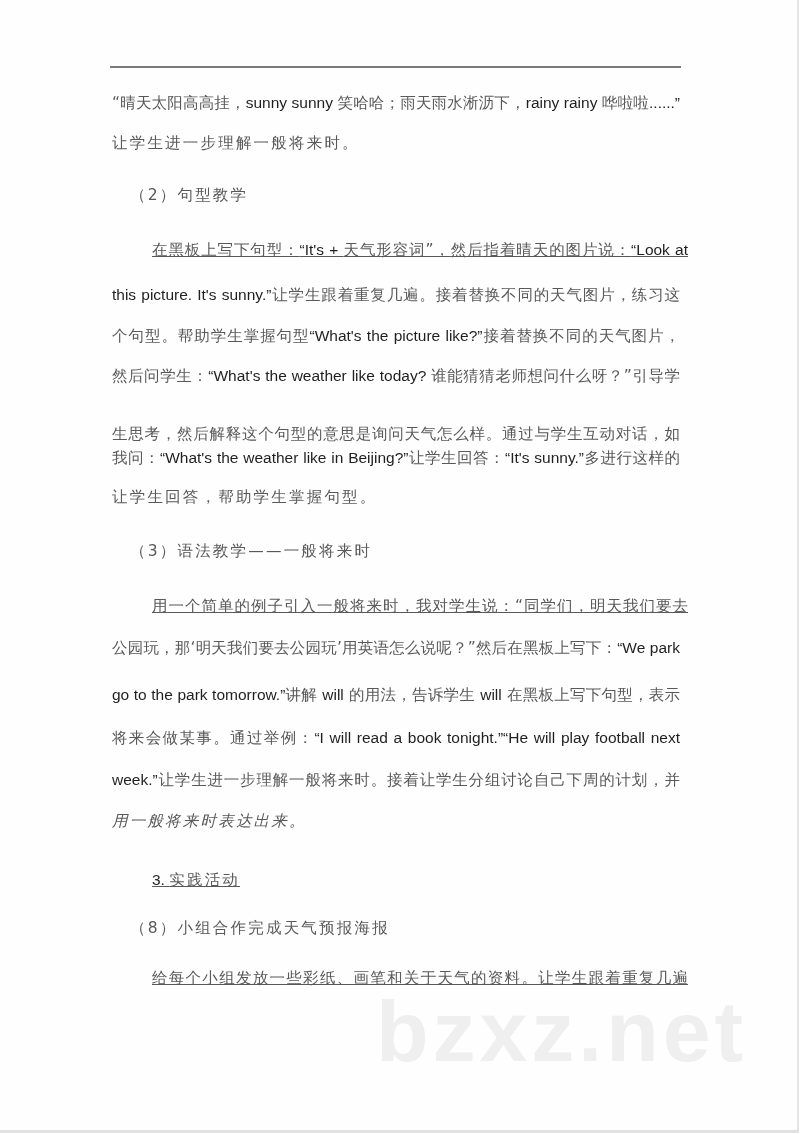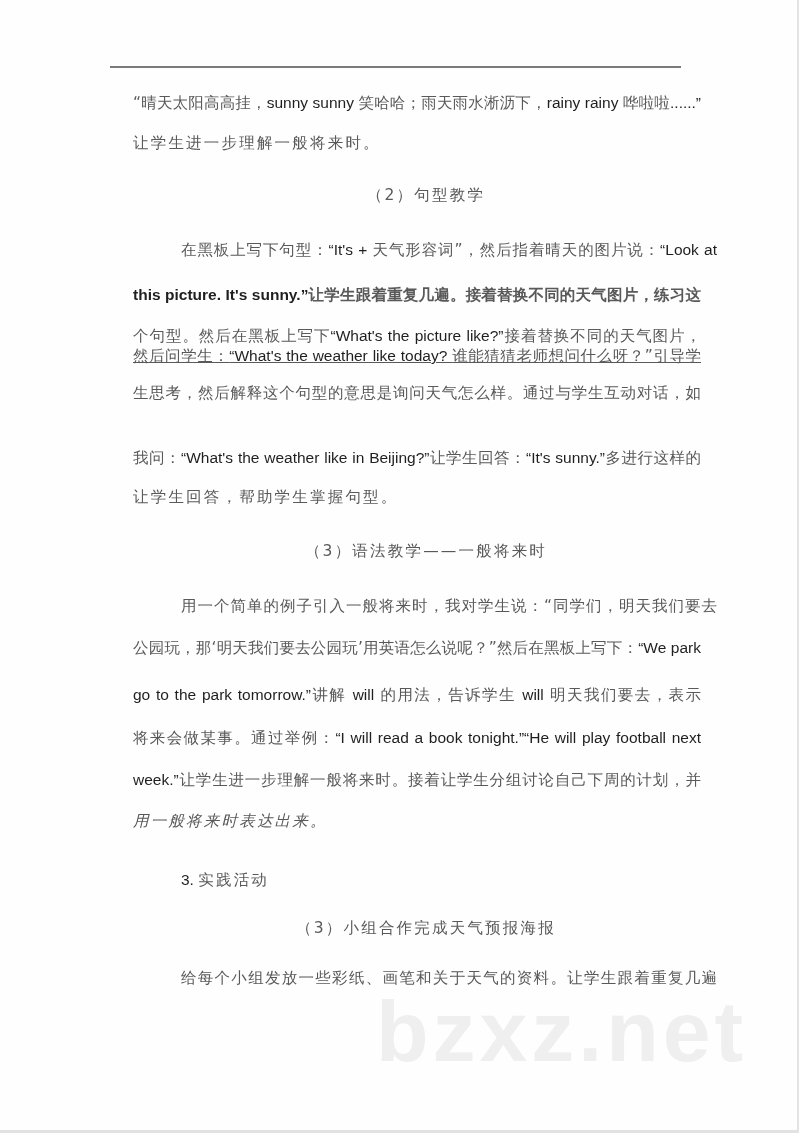--- a/index.html
+++ b/index.html
@@ -34,29 +34,28 @@
     }
     .line {
       position: absolute;
       left: 112px;
       width: 568px;
       font-size: 15.5px;
       line-height: 20px;
       color: #595959;
       white-space: nowrap;
       letter-spacing: 2.2px;
-      margin-left: 21px;
     }
     .line.justify {
       text-align: justify;
       text-align-last: justify;
       letter-spacing: 0;
     }
-    .line.indent { left: 160px; width: 536px; }
-    .line.sub { left: 121px; text-align: center; }
+    .line.indent { left: 152px; width: 536px; text-decoration: underline; }
+    .line.sub { left: 130px; }
     .en {
       font-family: "Liberation Sans", sans-serif;
       color: #1f1f1f;
       letter-spacing: 0;
       font-size: 15.5px;
     }
     .watermark {
       position: absolute;
       left: 376px;
       top: 988px;
@@ -73,32 +72,32 @@
 <body>
 
 <div class="page">
   <div class="header-rule"></div>
 
   <div id="lines">
       <div class="line justify" style="top: 93px;"><span>“晴天太阳高高挂，</span><span class="en">sunny sunny </span><span>笑哈哈；雨天雨水淅沥下，</span><span class="en">rainy rainy </span><span>哗啦啦</span><span class="en">......”</span></div>
       <div class="line " style="top: 133px;"><span>让学生进一步理解一般将来时。</span></div>
       <div class="line sub" style="top: 185px;"><span>（2）句型教学</span></div>
       <div class="line indent justify" style="top: 240px;"><span>在黑板上写下句型：</span><span class="en">“It's + </span><span>天气形容词”，然后指着晴天的图片说：</span><span class="en">“Look at</span></div>
-      <div class="line justify" style="top: 285px; font-weight: bold;"><span class="en">this picture. It's sunny.”</span><span>让学生跟着重复几遍。接着替换不同的天气图片，练习这</span></div>
-      <div class="line justify" style="top: 326px;"><span>个句型。然后在黑板上写下</span><span class="en">“What's the picture like?”</span><span>接着替换不同的天气图片，</span></div>
-      <div class="line justify" style="top: 346px; text-decoration: underline;"><span>然后问学生：</span><span class="en">“What's the weather like today? </span><span>谁能猜猜老师想问什么呀？”引导学</span></div>
-      <div class="line justify" style="top: 384px; font-family: Liberation Mono, monospace;"><span>生思考，然后解释这个句型的意思是询问天气怎么样。通过与学生互动对话，如</span></div>
+      <div class="line justify" style="top: 285px;"><span class="en">this picture. It's sunny.”</span><span>让学生跟着重复几遍。接着替换不同的天气图片，练习这</span></div>
+      <div class="line justify" style="top: 326px;"><span>个句型。帮助学生掌握句型</span><span class="en">“What's the picture like?”</span><span>接着替换不同的天气图片，</span></div>
+      <div class="line justify" style="top: 366px;"><span>然后问学生：</span><span class="en">“What's the weather like today? </span><span>谁能猜猜老师想问什么呀？”引导学</span></div>
+      <div class="line justify" style="top: 424px;"><span>生思考，然后解释这个句型的意思是询问天气怎么样。通过与学生互动对话，如</span></div>
       <div class="line justify" style="top: 448px;"><span>我问：</span><span class="en">“What's the weather like in Beijing?”</span><span>让学生回答：</span><span class="en">“It's sunny.”</span><span>多进行这样的</span></div>
       <div class="line " style="top: 487px;"><span>让学生回答，帮助学生掌握句型。</span></div>
       <div class="line sub" style="top: 541px;"><span>（3）语法教学——一般将来时</span></div>
       <div class="line indent justify" style="top: 596px;"><span>用一个简单的例子引入一般将来时，我对学生说：“同学们，明天我们要去</span></div>
       <div class="line justify" style="top: 638px;"><span>公园玩，那‘明天我们要去公园玩’用英语怎么说呢？”然后在黑板上写下：</span><span class="en">“We park</span></div>
-      <div class="line justify" style="top: 685px;"><span class="en">go to the park tomorrow.”</span><span>讲解 </span><span class="en">will</span><span> 的用法，告诉学生 </span><span class="en">will</span><span> 明天我们要去，表示</span></div>
+      <div class="line justify" style="top: 685px;"><span class="en">go to the park tomorrow.”</span><span>讲解 </span><span class="en">will</span><span> 的用法，告诉学生 </span><span class="en">will</span><span> 在黑板上写下句型，表示</span></div>
       <div class="line justify" style="top: 728px;"><span>将来会做某事。通过举例：</span><span class="en">“I will read a book tonight.”“He will play football next</span></div>
       <div class="line justify" style="top: 770px;"><span class="en">week.”</span><span>让学生进一步理解一般将来时。接着让学生分组讨论自己下周的计划，并</span></div>
       <div class="line " style="top: 811px; font-style: italic;"><span>用一般将来时表达出来。</span></div>
       <div class="line indent" style="top: 870px;"><span class="en">3. </span><span>实践活动</span></div>
-      <div class="line sub" style="top: 918px;"><span>（3）小组合作完成天气预报海报</span></div>
+      <div class="line sub" style="top: 918px;"><span>（8）小组合作完成天气预报海报</span></div>
       <div class="line indent justify" style="top: 968px;"><span>给每个小组发放一些彩纸、画笔和关于天气的资料。让学生跟着重复几遍</span></div>
     </div>
 
   <div class="watermark">bzxz.net</div>
 </div>
 
 </body></html>

